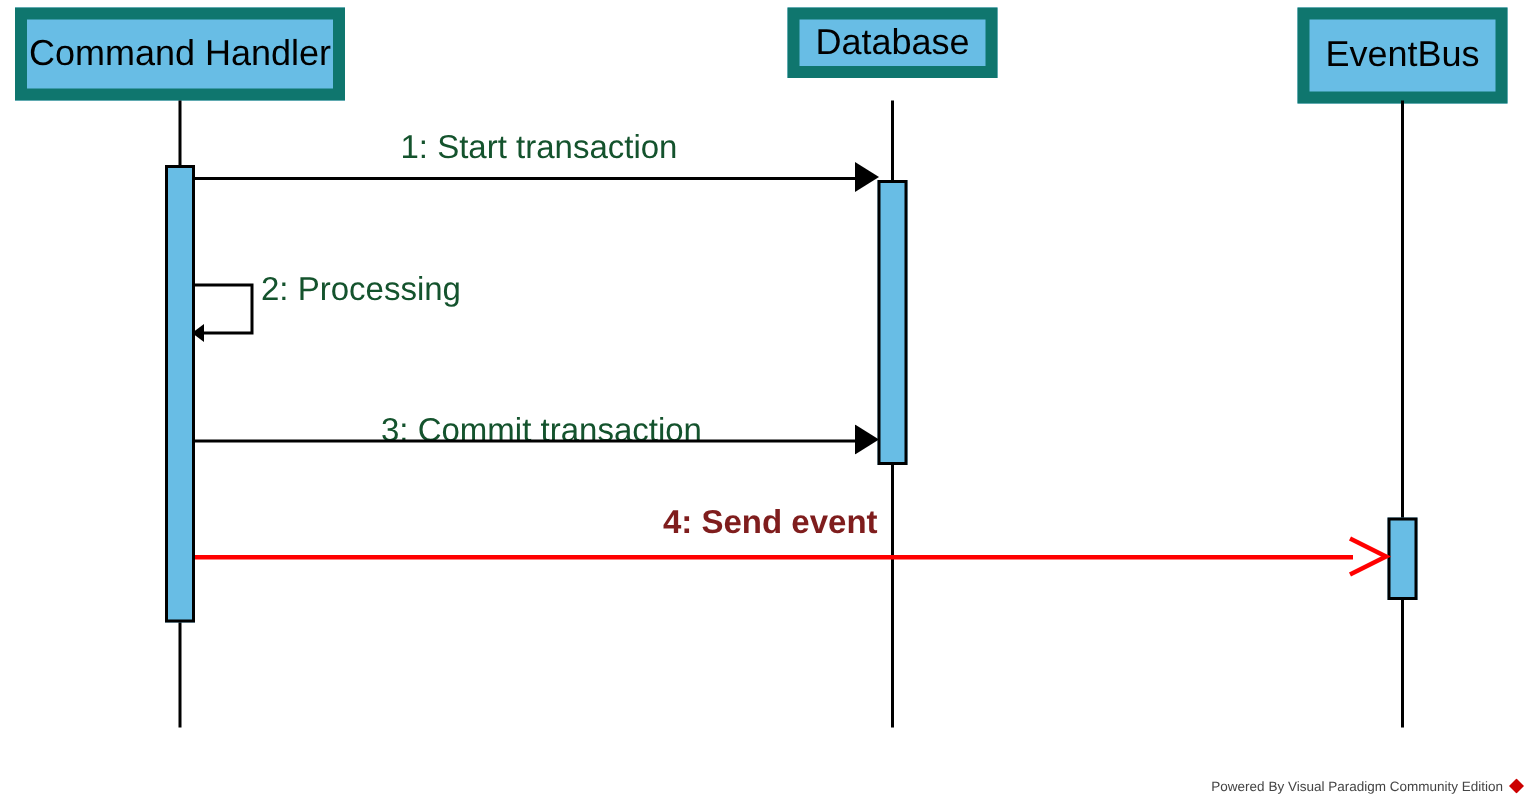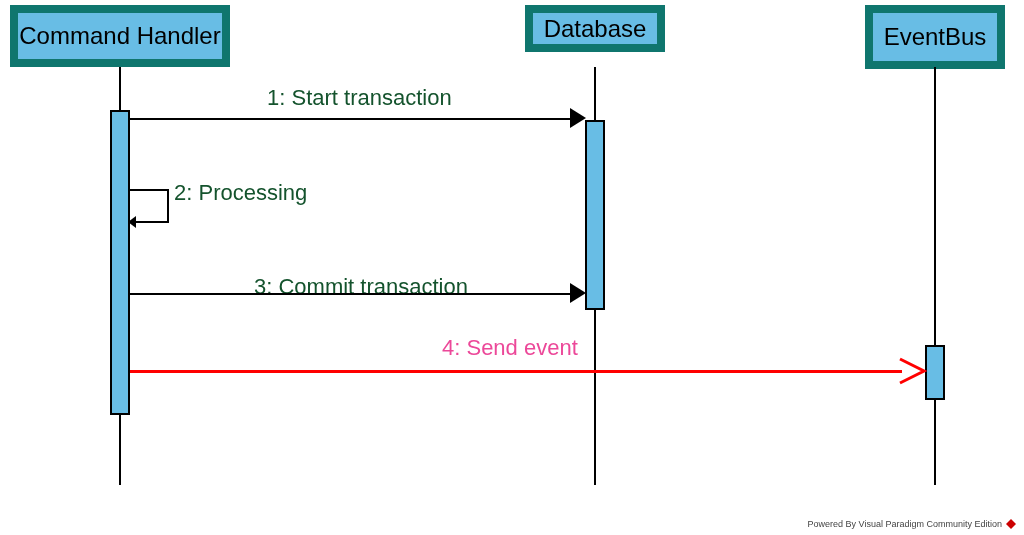--- a/index.html
+++ b/index.html
@@ -35,21 +35,21 @@
     box-sizing: border-box;
   }
   .msg-label {
     position: absolute;
     background: #fff;
     font-size: 22px;
     color: #14532d;
     padding: 0 4px;
     white-space: nowrap;
   }
-  .msg-label.red { color: #ec4899; }
+  .msg-label.red { color: #7f1d1d; font-weight: bold; }
   .arrow-line {
     position: absolute;
     height: 0;
     border-top: 2px solid #000;
   }
   .arrow-line.red { border-top: 3px solid #ff0000; }
   .footer {
     position: absolute;
     right: 8px;
     bottom: 6px;

